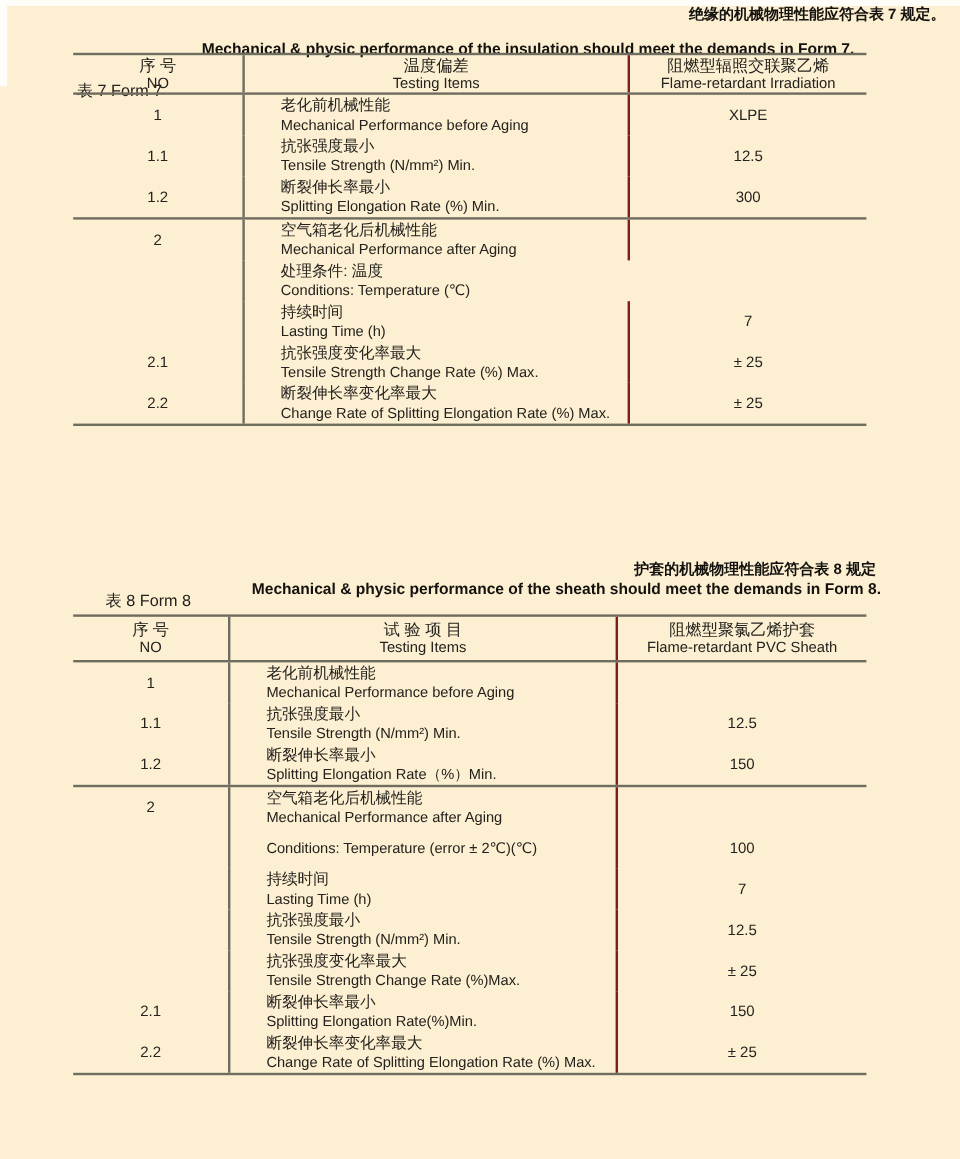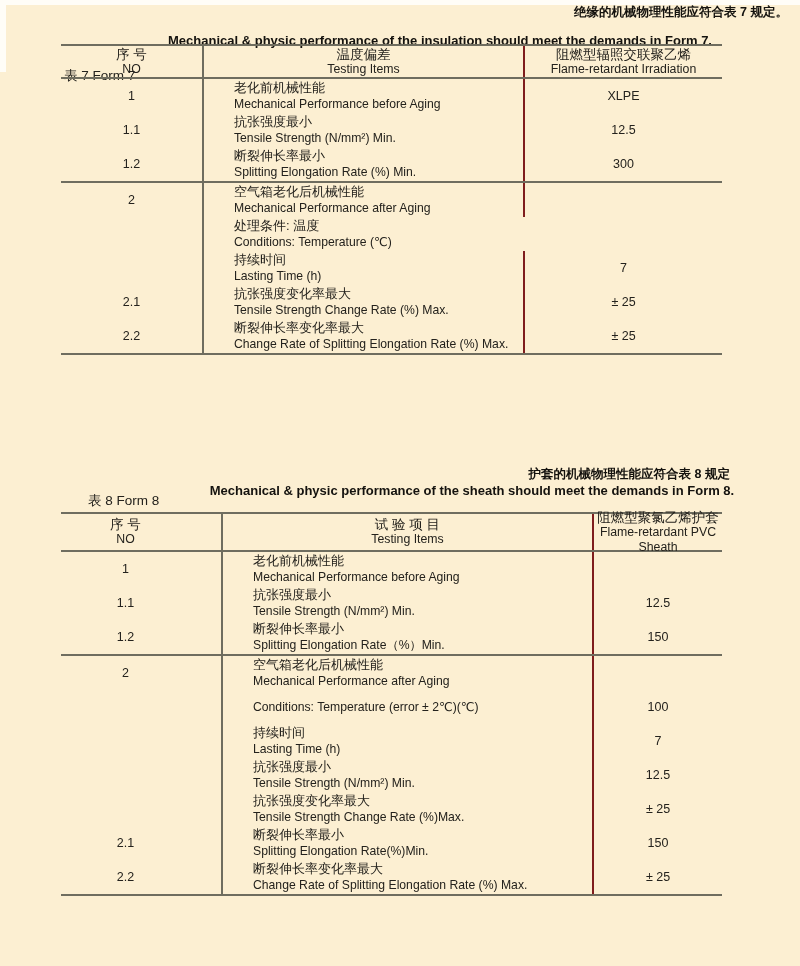--- a/index.html
+++ b/index.html
@@ -32,21 +32,21 @@
   .t7 .hdr{height:31px;}
   .t8 .hdr{height:36px;}
   .sec{border-bottom:2px solid #6f6d5f;}
 
   .row{display:flex;height:34px;}
   .cell{box-sizing:border-box;}
   .c1{width:141px;}
   .c2{width:321px;border-left:2px solid #6f6d5f;}
   .c3{flex:1;border-left:2px solid #7f1d1d;}
   .t8 .c1{width:129px;}
-  .t8 .c2{width:371px;margin-left:31px;}
+  .t8 .c2{width:323px;}
 
   .hdr .cell{display:flex;flex-direction:column;align-items:center;justify-content:center;line-height:15px;text-align:center;}
   .hzh{font-size:13.5px;}
   .hen{font-size:12.3px;}
 
   .no,.val{display:flex;align-items:center;justify-content:center;font-size:12.5px;}
   .item{display:flex;flex-direction:column;justify-content:center;padding-left:30px;}
   .zh{font-size:13px;line-height:16px;}
   .en{font-size:12.2px;line-height:16px;}
 </style>

